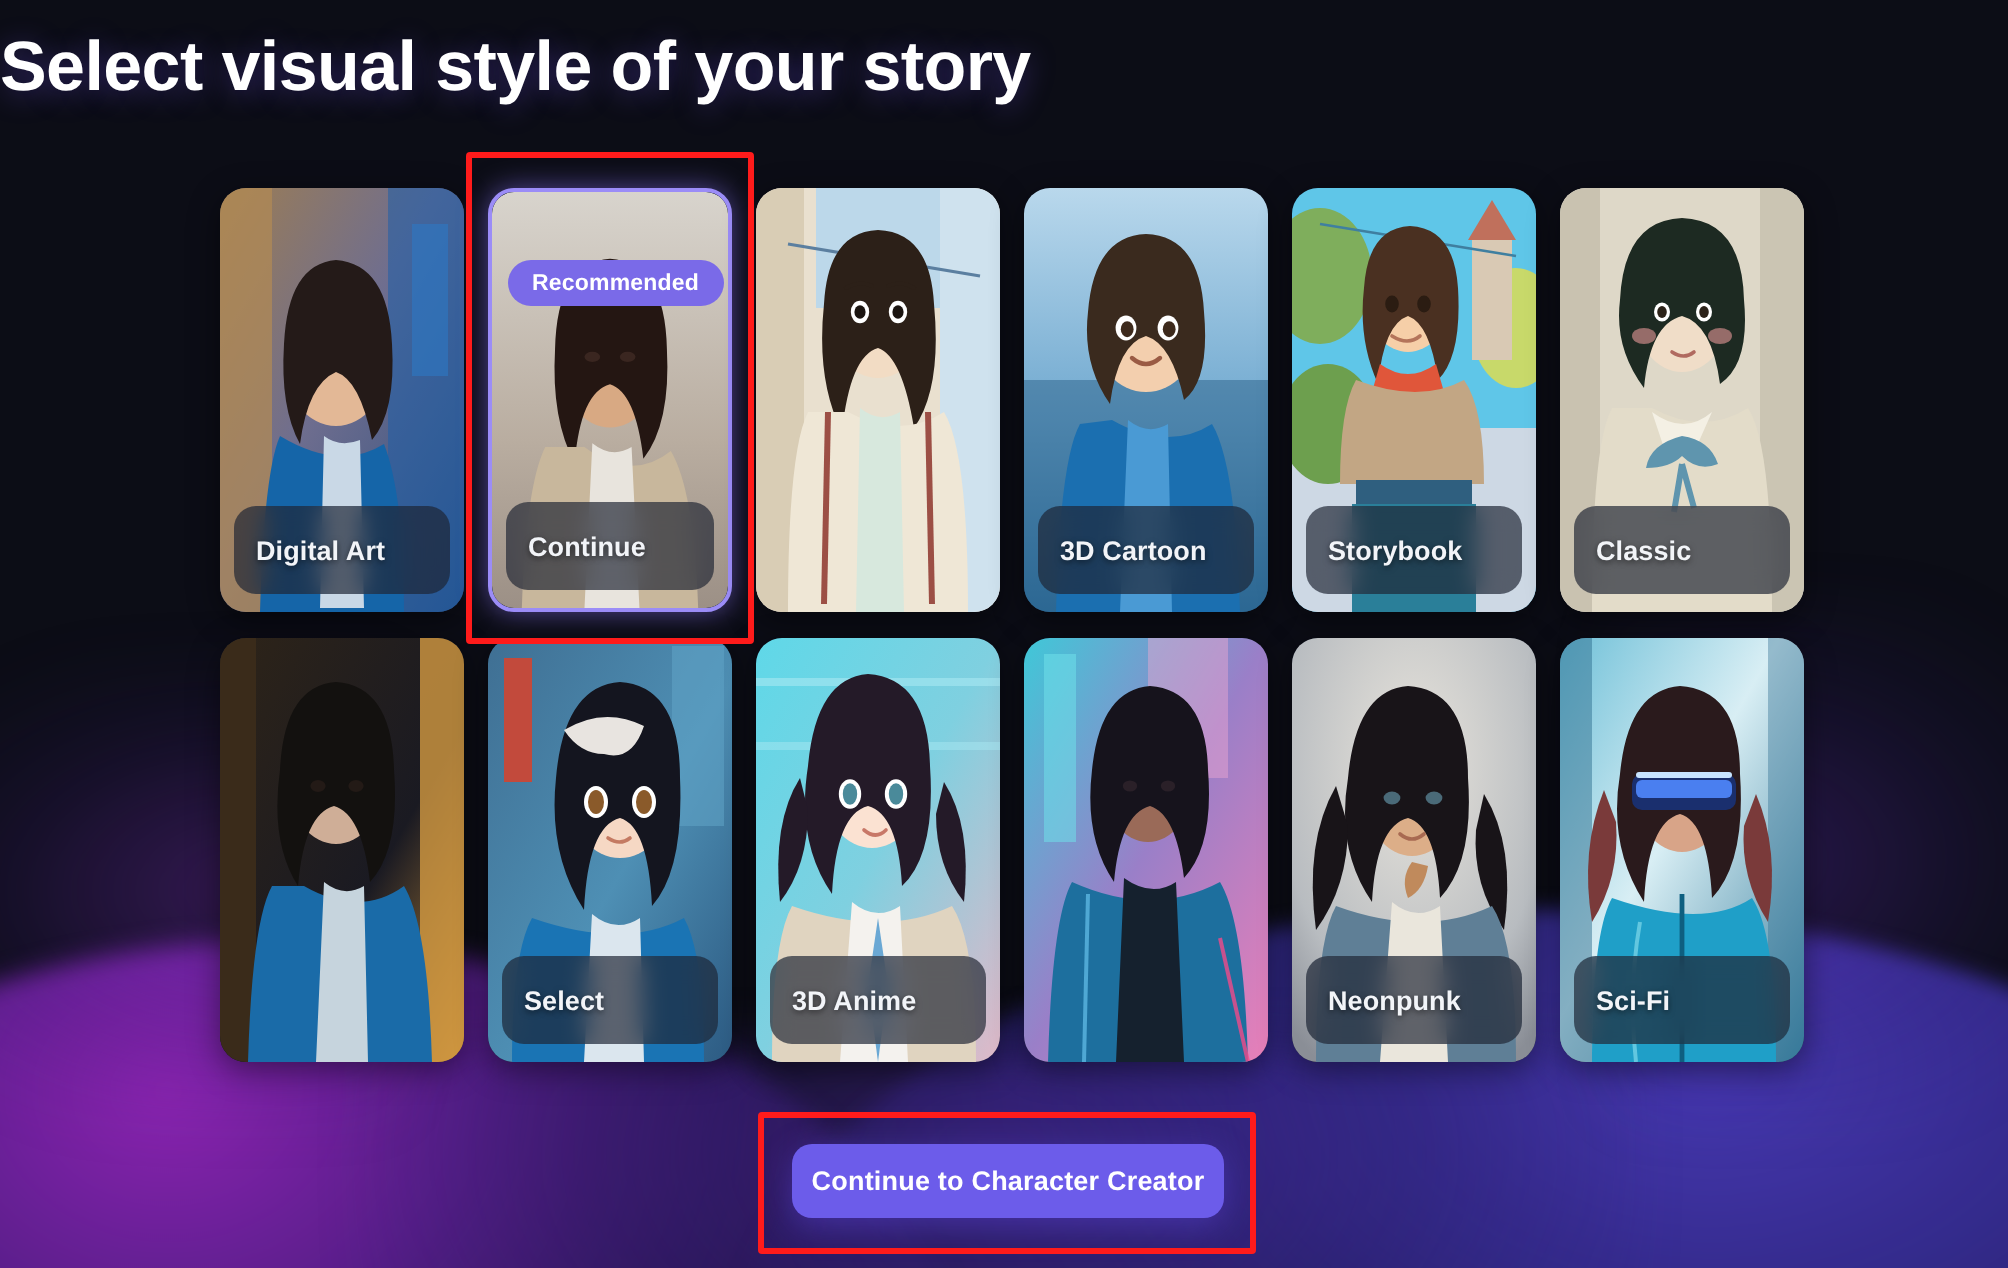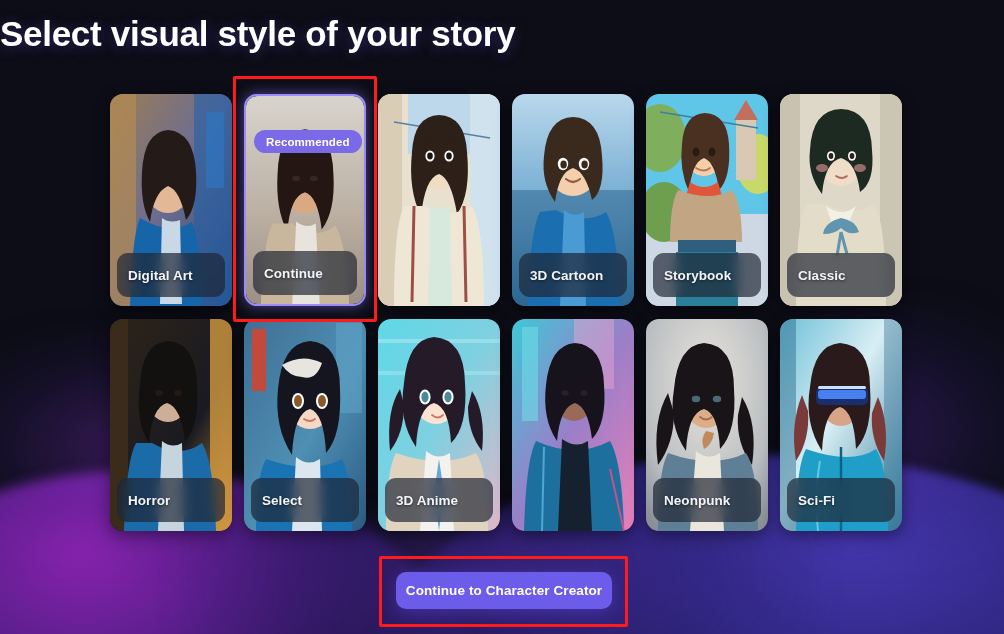--- a/index.html
+++ b/index.html
@@ -428,23 +428,20 @@
         <rect x="100" y="0" width="22" height="212" fill="#d39a41" opacity="0.8"></rect>
         <rect x="0" y="0" width="18" height="212" fill="#3a2b1a"></rect>
         <ellipse cx="58" cy="74" rx="23" ry="29" fill="#cfae97"></ellipse>
         <path d="M30 66 q2-42 28-44 q28 2 29 44 q3 40-12 56 q-4-34-18-38 q-15 4-18 40 q-14-22-9-58z" fill="#13110f"></path>
         <ellipse cx="49" cy="74" rx="3.8" ry="3" fill="#231a16"></ellipse>
         <ellipse cx="68" cy="74" rx="3.8" ry="3" fill="#231a16"></ellipse>
         <path d="M26 124 q-10 18-12 88 h92 q-2-68-14-88 q-22 16-50-0z" fill="#1a6ba8"></path>
         <path d="M52 122 q10 8 20 2 l2 88 h-26z" fill="#c6d4dd"></path>
       </svg>
     </div>
-    <div class="card-label">
-      <span class="card-label-text">Horror</span>
-    </div>
   </div>
 
   <div class="style-card">
     <div class="card-art">
       <svg viewBox="0 0 122 212" preserveAspectRatio="xMidYMid slice">
         <defs>
           <linearGradient id="anBg" x1="0" y1="0" x2="1" y2="1">
             <stop offset="0%" stop-color="#3f6f93"></stop>
               <stop offset="55%" stop-color="#4e8fb4"></stop>
               <stop offset="100%" stop-color="#2c5a82"></stop>

